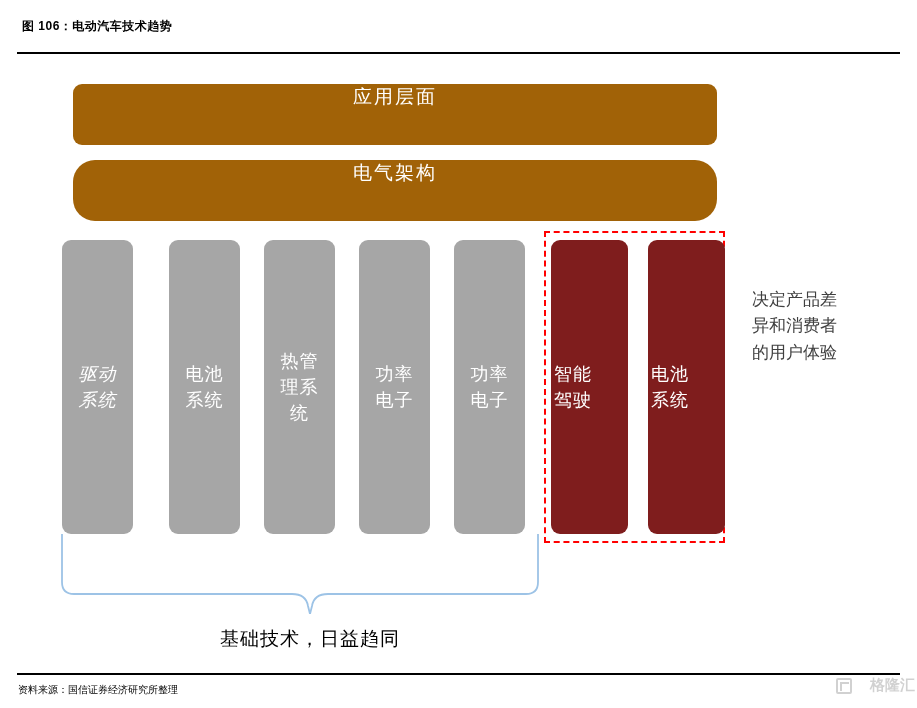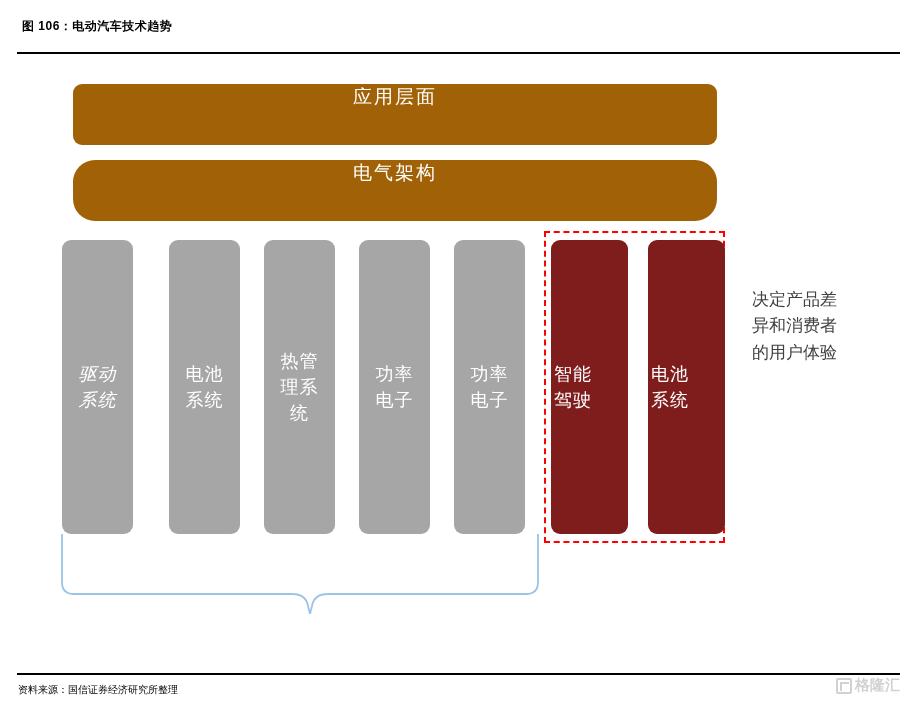--- a/index.html
+++ b/index.html
@@ -176,21 +176,21 @@
     white-space: nowrap;
   }
 
   
   #watermark {
     position: absolute;
     left: 836px;
     top: 676px;
     display: flex;
     align-items: center;
-    gap: 3px;
+    gap: 18px;
     opacity: 0.30;
     pointer-events: none;
   }
   #watermark .wm-logo {
     width: 16px;
     height: 16px;
     border: 2px solid #6b6b6b;
     border-radius: 2px;
     position: relative;
     box-sizing: border-box;
@@ -251,20 +251,21 @@
   <div class="smart-column" id="smart-column-1">
     <span class="col-text">电池系统</span>
   </div>
 
   <div id="right-annotation">决定产品差异和消费者的用户体验</div>
 
   <svg id="base-brace" viewBox="0 0 480 80" xmlns="http://www.w3.org/2000/svg">
     <path d="M 2 0 L 2 48 Q 2 60 14 60 L 232 60 Q 246 60 248 72 L 250 80 L 252 72 Q 254 60 268 60 L 466 60 Q 478 60 478 48 L 478 0" fill="none" stroke="#9DC3E6" stroke-width="1.8" stroke-linecap="round" stroke-linejoin="round"></path>
   </svg>
 
+  <div id="base-caption">基础技术，日益趋同</div>
 
 </div>
 
 <div id="footer-rule"></div>
 <div id="source-note">资料来源：国信证券经济研究所整理</div>
 
 <div id="watermark">
   <span class="wm-logo"></span>
   <span class="wm-text">格隆汇</span>
 </div>

